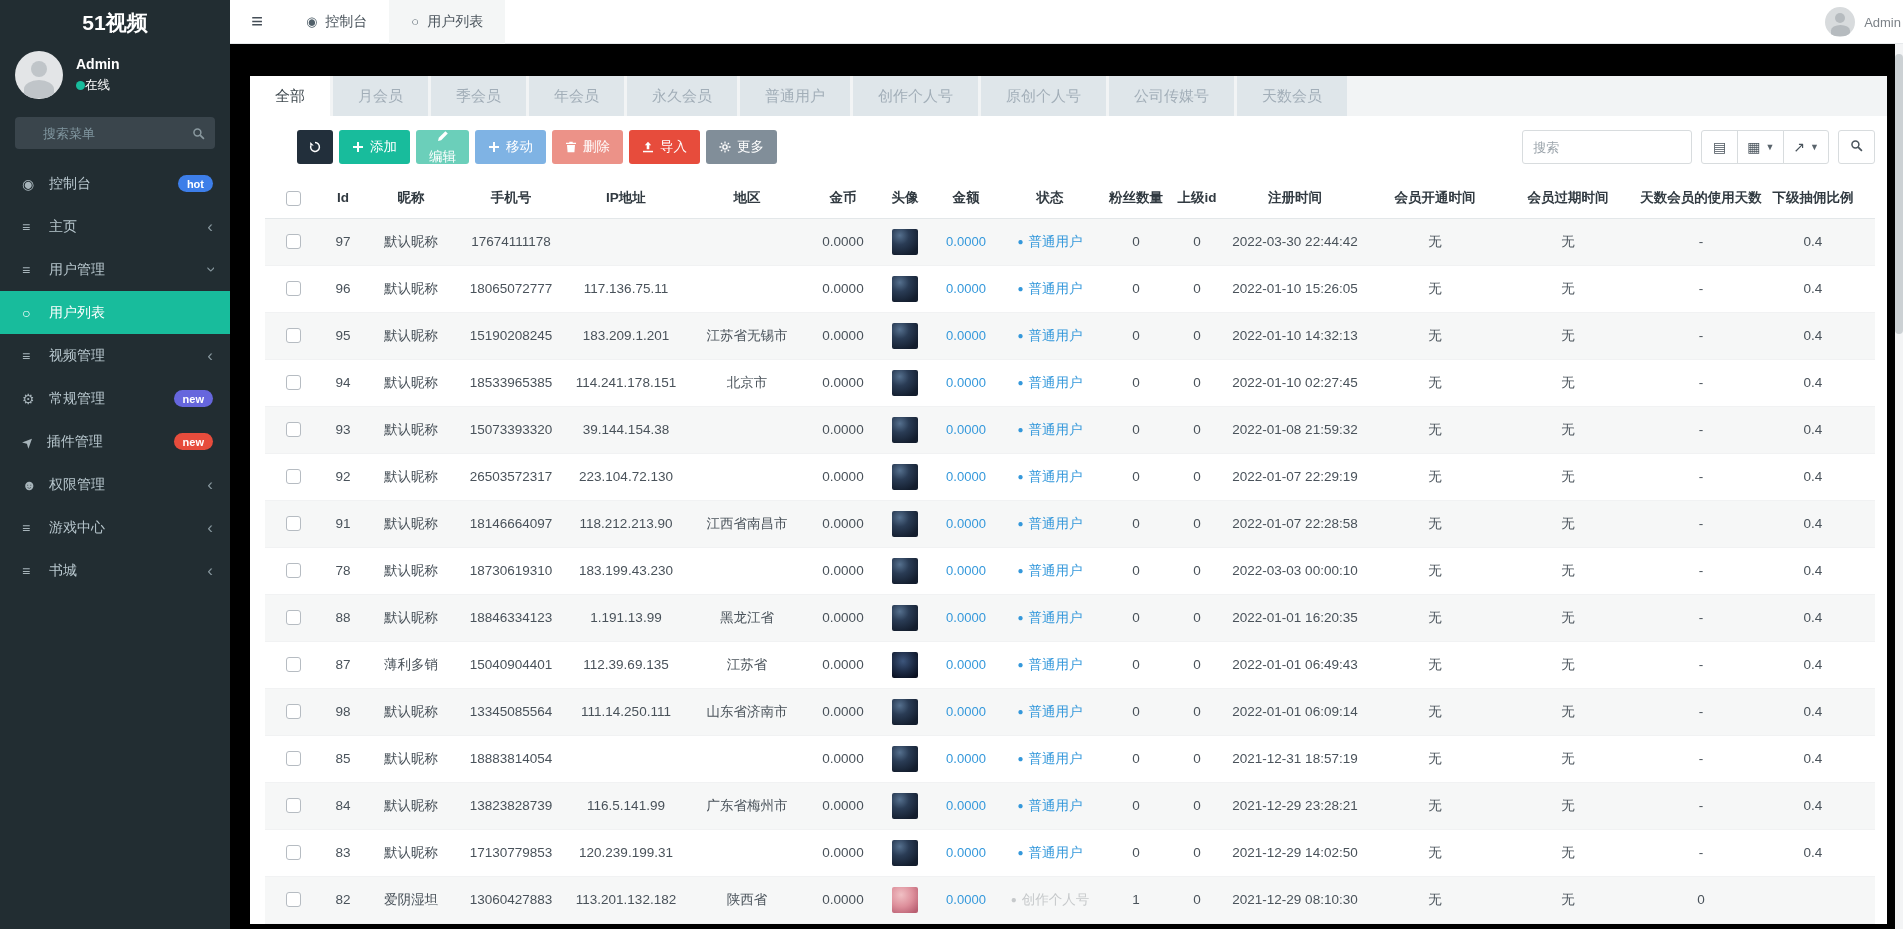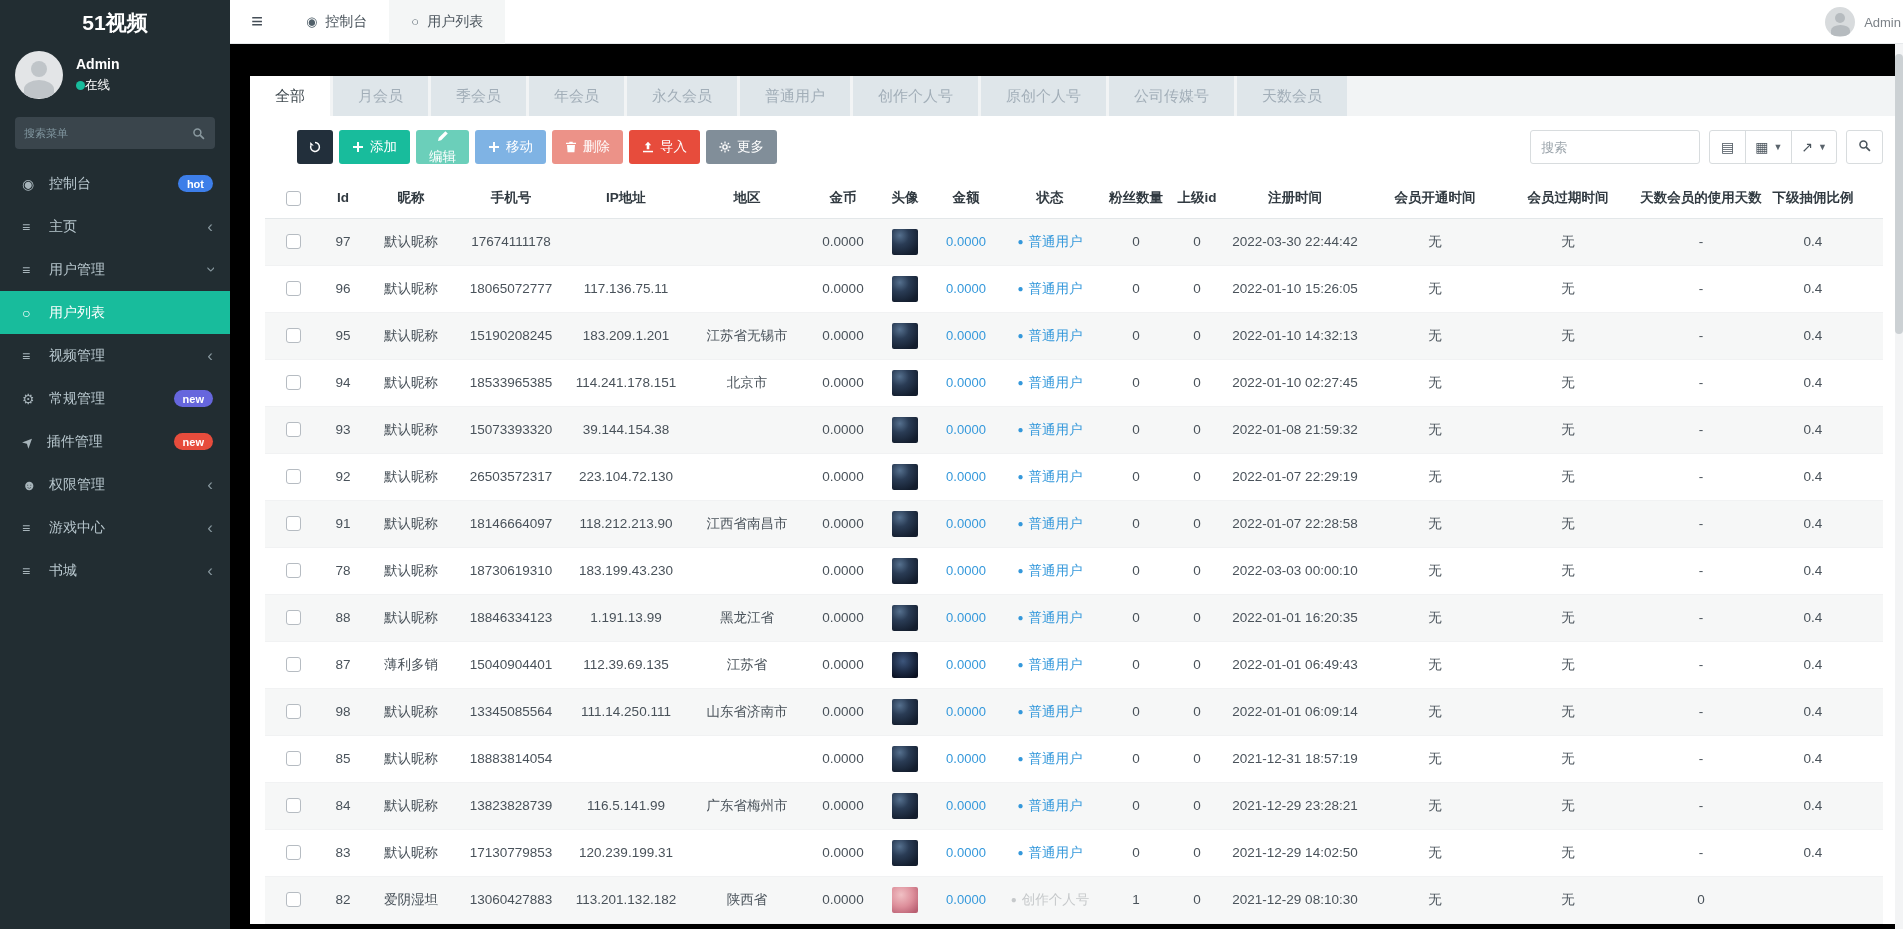--- a/index.html
+++ b/index.html
@@ -10,21 +10,21 @@
   .sidebar { width:230px; flex:none; background:#222d32; display:flex; flex-direction:column; }
   .side-title { color:#fff; font-size:21px; font-weight:bold; text-align:center; padding:9px 0 5px; }
   .user-block { display:flex; align-items:center; gap:13px; padding:9px 15px 10px; }
   .avatar-lg { width:48px; height:48px; border-radius:50%; background:#e3e5e7; position:relative; overflow:hidden; flex:none; }
   .p-head { position:absolute; width:16px; height:16px; border-radius:50%; background:#c0c5c9; left:16px; top:10px; }
   .p-shoulders { position:absolute; width:30px; height:18px; border-radius:50% 50% 0 0; background:#c0c5c9; left:9px; top:29px; }
   .user-name { color:#fff; font-weight:bold; font-size:14px; }
   .user-status { font-size:12.5px; color:#fff; display:flex; align-items:center; margin-top:5px; }
   .dot { width:9px; height:9px; border-radius:50%; background:#18bc9c; }
   .side-search { margin:8px 15px 13px; position:relative; }
-  .side-search input { width:100%; background:#3a454c; border:none; border-radius:4px; height:32px; padding:0 30px 0 9px; color:#cfd8dc; font-size:11px; outline:none; font-family:inherit; }
+  .side-search input { width:100%; background:#3a454c; border:none; border-radius:4px; height:32px; padding:0 30px 0 28px; color:#cfd8dc; font-size:13px; outline:none; font-family:inherit; }
   .side-search input::placeholder { color:#8197a0; }
   .ss-icon { position:absolute; right:10px; top:9px; color:#8a999f; }
   .menu { flex:1; }
   .menu-item { height:43px; display:flex; align-items:center; padding:0 17px 0 22px; font-size:14px; color:#b8c7ce; cursor:pointer; }
   .mi-icon { width:27px; font-size:14px; color:#a7b4ba; flex:none; }
   .mi-icon.rot { transform:rotate(-45deg); width:auto; margin-right:13px; }
   .mi-label { flex:1; }
   .mi-badge { font-size:11px; font-weight:bold; color:#fff; padding:2.5px 9px; border-radius:10px; }
   .mi-chevron { color:#86969d; font-size:17px; line-height:1; }
   .mi-chevron.down { transform:rotate(-90deg); }
@@ -37,21 +37,21 @@
   .hamburger { width:54px; text-align:center; font-size:20px; color:#454e57; cursor:pointer; }
   .top-tab { height:44px; display:flex; align-items:center; gap:8px; padding:0 22px; font-size:14px; color:#4a545c; cursor:pointer; }
   .top-tab.active { background:#f4f6f6; }
   .tt-icon { font-size:13px; color:#51606a; }
   .topbar-user { position:absolute; right:2px; top:0; height:44px; display:flex; align-items:center; gap:9px; color:#7c8288; font-size:13px; cursor:pointer; }
   .avatar-sm { width:30px; height:30px; border-radius:50%; background:#d8dbdd; position:relative; overflow:hidden; flex:none; }
   .avatar-sm .p-head { width:10px; height:10px; left:10px; top:6px; background:#b6bbbf; }
   .avatar-sm .p-shoulders { width:19px; height:11px; left:5.5px; top:18px; background:#b6bbbf; }
 
   
-  .content { flex:1; padding:32px 8px 0 20px; min-width:0; }
+  .content { flex:1; padding:32px 16px 0 20px; min-width:0; }
   .filter-strip { background:#f2f4f5; height:40px; display:flex; }
   .f-tab { height:40px; display:flex; align-items:center; padding:0 25px; background:#dfe6ea; color:#a2aeb8; font-size:15px; margin-right:3px; cursor:pointer; white-space:nowrap; }
   .f-tab.active { background:#fff; color:#404a50; }
   .panel-body { background:#fff; padding:14px 12px 0 15px; min-height:757px; }
 
   
   .toolbar { display:flex; align-items:center; margin-bottom:14px;margin-left:32px; }
   .btn { height:34px; border:none; border-radius:3px; color:#fff; font-size:13.5px; display:inline-flex; align-items:center; gap:6px; padding:0 13px; margin-right:6px; cursor:pointer; font-family:inherit; white-space:nowrap; }
   .btn svg { width:12px; height:12px; display:block; }
   .btn-refresh { background:#222f3b; padding:0 12px; }

